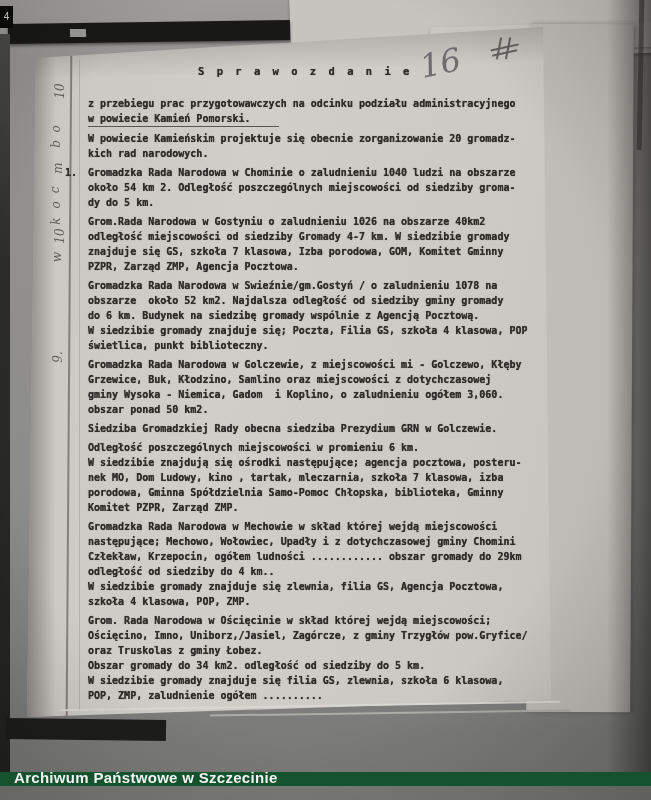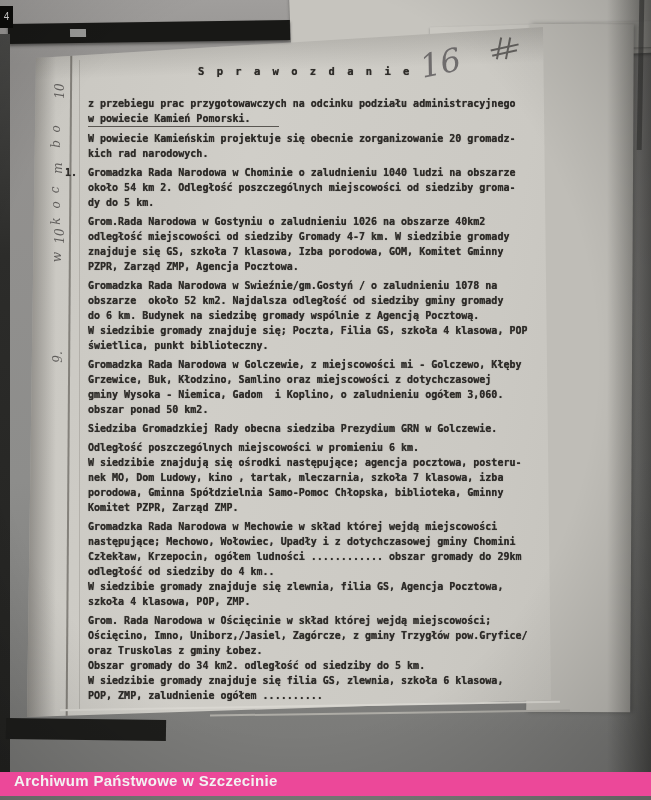--- a/index.html
+++ b/index.html
@@ -58,22 +58,22 @@
   .left-strip{position:absolute;left:0;top:34px;width:10px;height:738px;
       background:linear-gradient(180deg,#4a4a48,#2c2c2a 30%,#222220);}
   .bottom-left-bar{position:absolute;left:6px;top:719px;width:160px;height:21px;background:#1d1d1b;
       transform:rotate(.8deg);}
   .edge-line1{position:absolute;left:60px;top:705px;width:500px;height:2px;background:#d9d7d1;transform:rotate(-1deg);}
   .edge-line2{position:absolute;left:210px;top:712px;width:360px;height:2px;background:#aeaca6;transform:rotate(-.8deg);}
   .vignette{position:absolute;inset:0;pointer-events:none;
       background:radial-gradient(ellipse at 45% 45%,rgba(0,0,0,0) 60%,rgba(0,0,0,.22) 100%);}
 
   
-  .archive-bar{position:absolute;left:0;top:772px;width:651px;height:24px;background:#ec4899;
-      display:flex;align-items:flex-start;}
+  .archive-bar{position:absolute;left:0;top:772px;width:651px;height:14px;background:#14532d;
+      display:flex;align-items:flex-end;}
   .archive-bar span{color:#f2f2f2;font-family:"Liberation Sans",sans-serif;font-weight:bold;
       font-size:15px;padding-left:14px;letter-spacing:.3px;}
 </style>
 </head>
 <body>
 
 <div class="stage">
   <div class="bg"></div>
   <div class="sheet-a"></div>
   <div class="sheet-b"></div>

